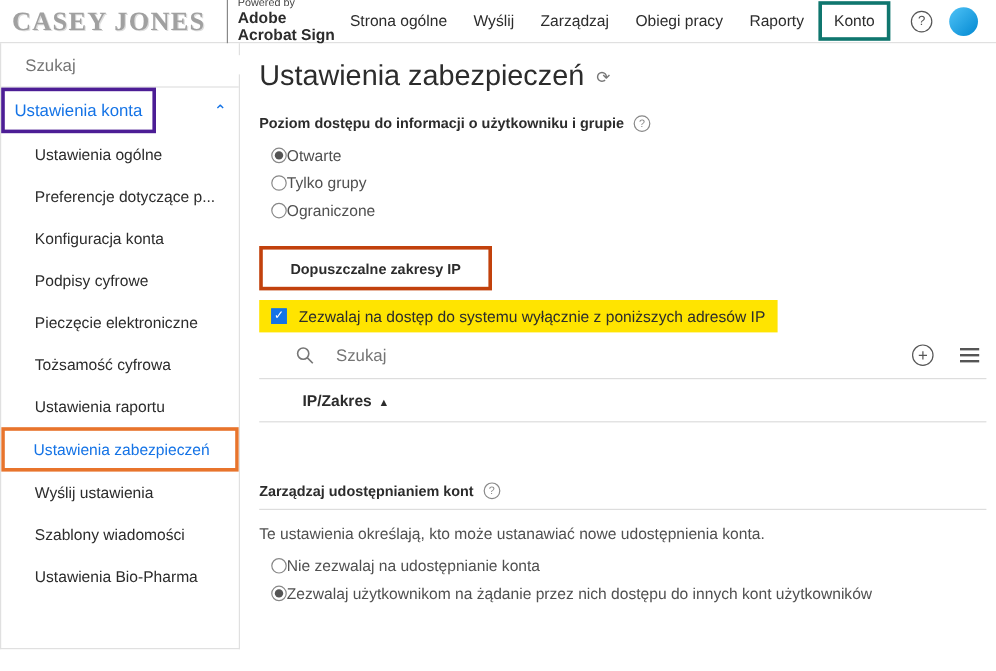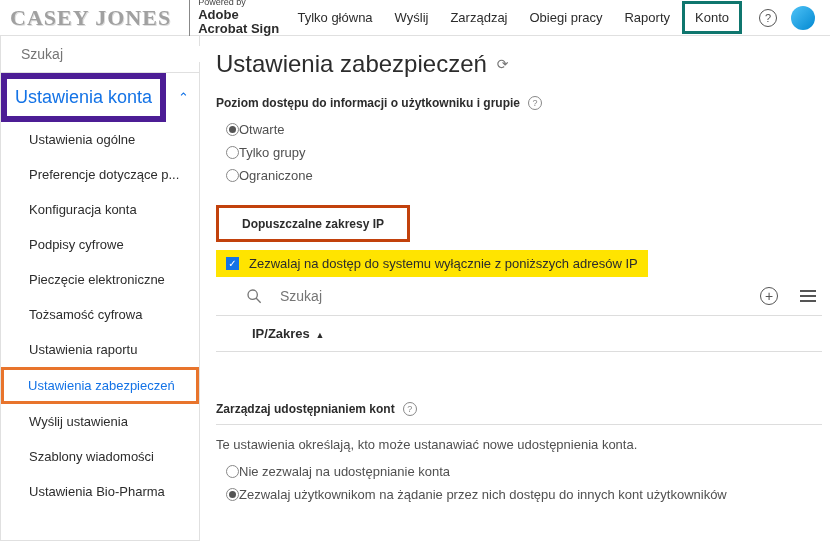--- a/index.html
+++ b/index.html
@@ -16,21 +16,21 @@
     .help-icon { width: 18px; height: 18px; border: 1.5px solid #555; border-radius: 50%; display: flex; align-items: center; justify-content: center; font-size: 11px; color: #555; margin-left: 15px; cursor: pointer; }
     .avatar { width: 24px; height: 24px; border-radius: 50%; background: linear-gradient(135deg, #4fc3f7, #0288d1); margin-left: 12px; cursor: pointer; }
     
     .body { display: flex; height: calc(559px - 54px); }
     
     .sidebar { width: 200px; border: 1px solid #e0e0e0; border-top: none; display: flex; flex-direction: column; }
     .search-box { display: flex; align-items: center; padding: 10px 12px; border-bottom: 1px solid #e0e0e0; }
     .search-icon { width: 16px; height: 16px; margin-right: 8px; }
     .search-input { border: none; outline: none; font-size: 14px; flex: 1; color: #767676; }
     .sidebar-header { display: flex; align-items: center; justify-content: space-between; padding: 0; }
-    .sidebar-header-label { padding: 8px 8px; color: #1473e6; font-size: 18px; border: 6px solid #4c1d95; }
+    .sidebar-header-label { padding: 8px 8px; color: #1473e6; font-size: 14px; border: 3px solid #4c1d95; }
     .chevron { color: #1473e6; padding: 4px 10px; cursor: pointer; }
     .sidebar-items { flex: 1; overflow-y: auto; }
     .sidebar-item { padding: 10px 14px 10px 28px; font-size: 13px; cursor: pointer; white-space: nowrap; overflow: hidden; text-overflow: ellipsis; }
     .sidebar-item.highlighted { border: 3px solid #e8742c; color: #1473e6; padding: 8px 10px 8px 24px; }
     
     .main { flex: 1; padding: 14px 8px 0 16px; overflow-y: auto; }
     .page-title { display: flex; align-items: center; gap: 10px; margin-bottom: 18px; }
     .page-title h1 { font-size: 24px; font-weight: 400; color: #2c2c2c; }
     .refresh-icon { color: #767676; font-size: 14px; }
     
@@ -64,21 +64,21 @@
 
 <div class="header">
   <div class="logo-text">CASEY JONES</div>
   <div class="divider"></div>
   <div class="powered">
     <div>Powered by</div>
     <div class="adobe">Adobe</div>
     <div class="adobe">Acrobat Sign</div>
   </div>
   <div class="nav">
-    <div class="nav-item">Tylko główna</div>
+    <div class="nav-item">Strona ogólne</div>
     <div class="nav-item">Wyślij</div>
     <div class="nav-item">Zarządzaj</div>
     <div class="nav-item">Obiegi pracy</div>
     <div class="nav-item">Raporty</div>
     <div class="nav-item highlighted">Konto</div>
     <div class="help-icon">?</div>
     <div class="avatar"></div>
   </div>
 </div>
 

